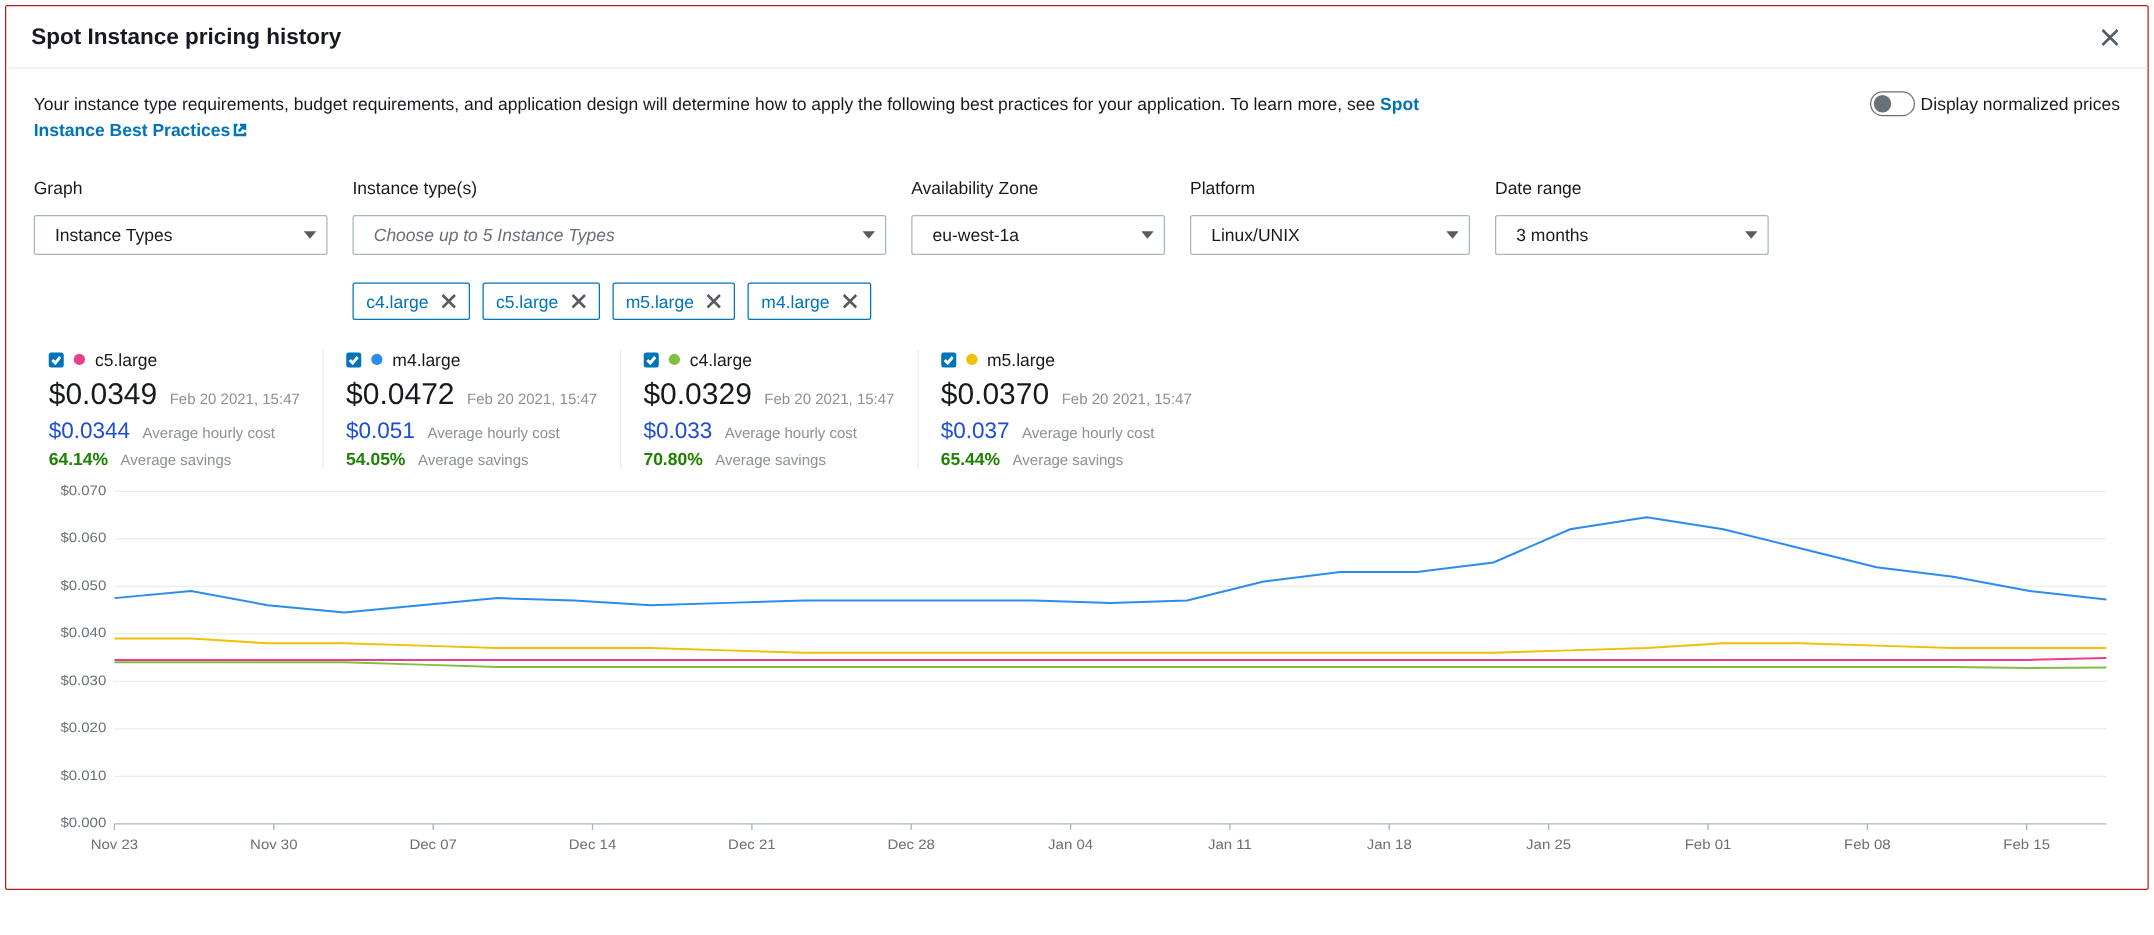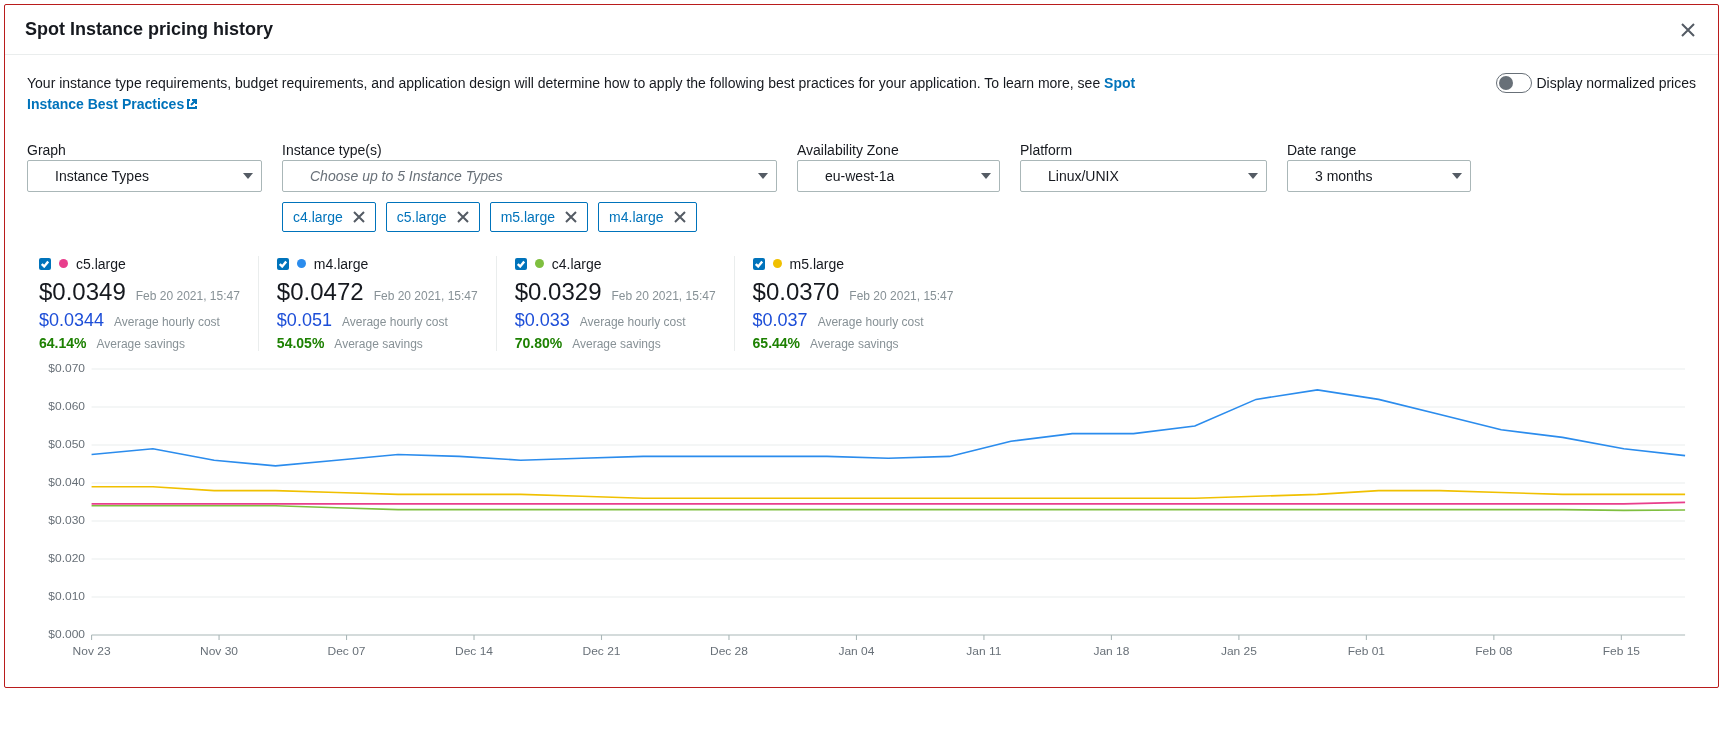--- a/index.html
+++ b/index.html
@@ -78,42 +78,42 @@
     top: 2px; left: 2px;
   }
   .toggle-label { font-size: 14px; color: #16191f; }
 
   .controls-row {
     display: flex;
     gap: 20px;
     align-items: flex-start;
     margin-bottom: 4px;
   }
-  .control { display: flex; flex-direction: column; gap: 2px; }
+  .control { display: flex; flex-direction: column; gap: 14px; }
   .control-label { font-size: 14px; color: #16191f; }
   .select {
     border: 1px solid #aab7b8;
     border-radius: 2px;
     height: 32px;
     display: flex;
     align-items: center;
     justify-content: space-between;
-    padding: 0 8px 0 27px;
+    padding: 0 8px 0 16px;
     background: #fff;
     cursor: pointer;
     font-size: 14px;
   }
   .select .caret svg { width: 10px; height: 10px; fill: #545b64; }
   .select.placeholder .sel-text { color: #687078; font-style: italic; }
   .control.graph .select { width: 235px; }
   .control.types { flex: 0 0 auto; }
-  .control.types .select { width: 495px; }
+  .control.types .select { width: 427px; }
   .control.az .select { width: 203px; }
-  .control.platform .select { width: 247px; }
-  .control.date .select { width: 184px; }
+  .control.platform .select { width: 224px; }
+  .control.date .select { width: 219px; }
 
   .chips-row {
     display: flex;
     gap: 10px;
     margin-top: 8px;
   }
   .chip {
     border: 1px solid #0073bb;
     color: #0073bb;
     border-radius: 2px;

